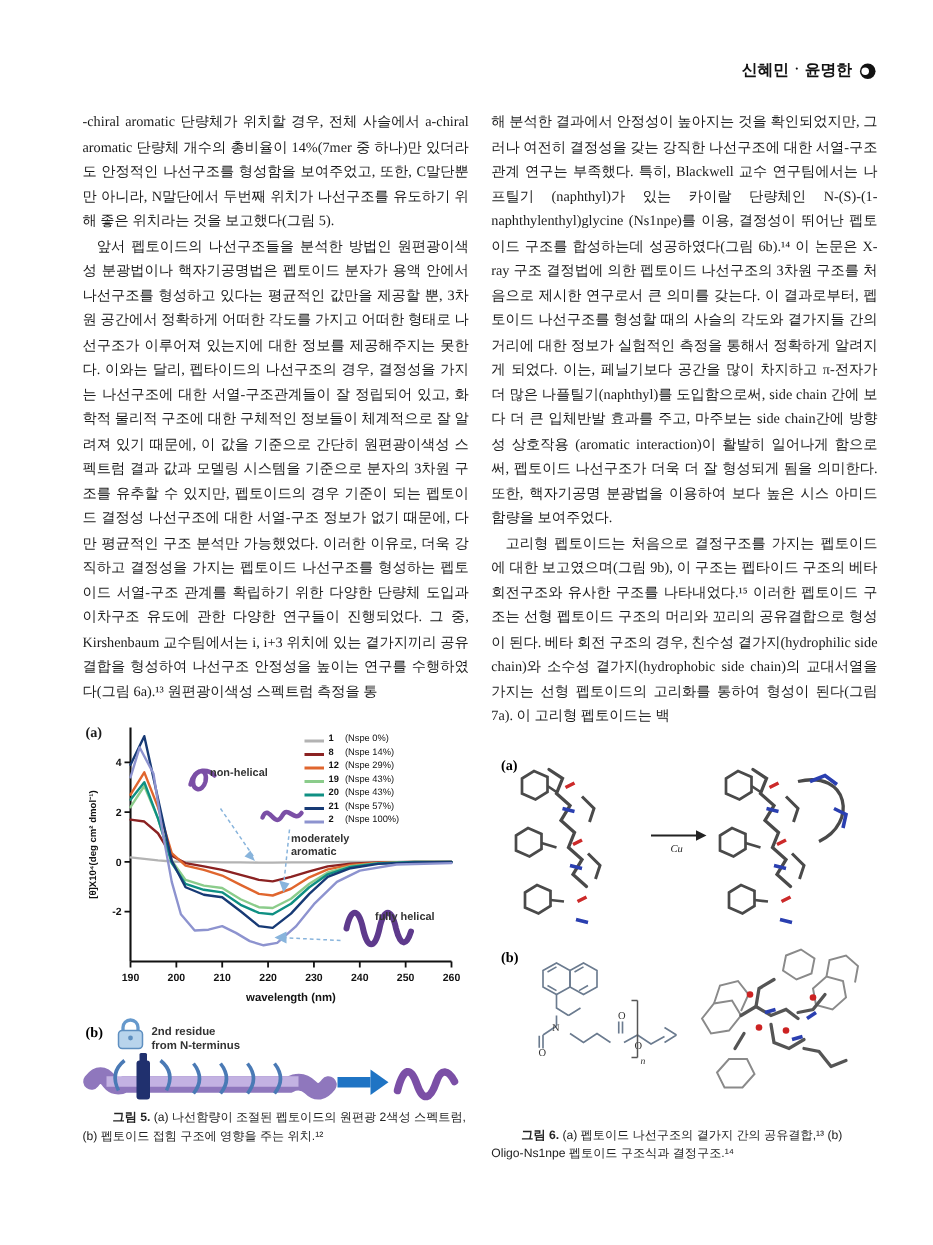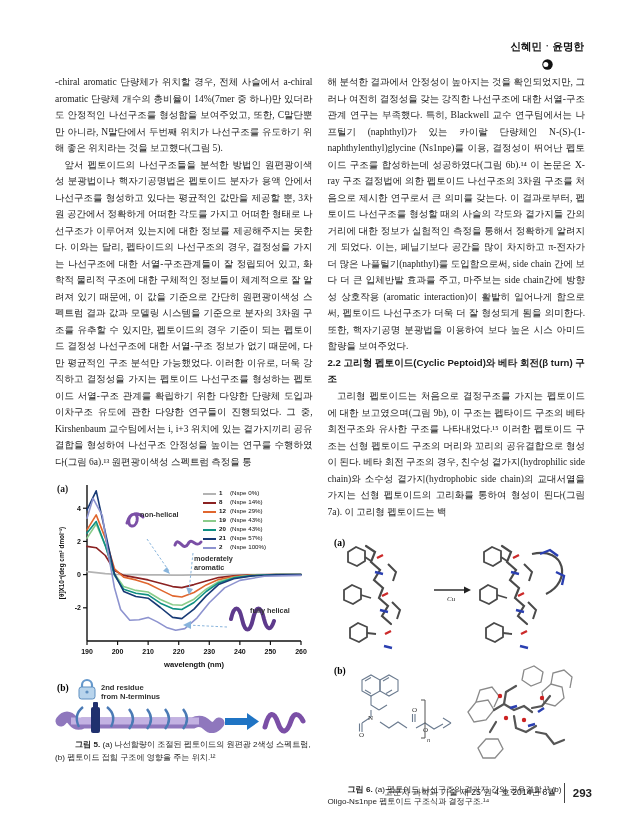--- a/index.html
+++ b/index.html
@@ -1,19 +1,19 @@
 <!DOCTYPE html>
 <html><head>
 <meta charset="utf-8">
 <style>
   html,body{margin:0;padding:0;background:#e8e8e8;}
   .page{position:relative;width:622px;height:830px;background:#ffffff;overflow:hidden;
         font-family:"Liberation Serif",serif;color:#1b1b1b;}
   .header{position:absolute;top:40px;right:38px;display:flex;align-items:center;gap:5px;
-          font-family:"Liberation Sans",sans-serif;font-weight:bold;font-size:10.5px;color:#111;flex-direction:column;}
+          font-family:"Liberation Sans",sans-serif;font-weight:bold;font-size:10.5px;color:#111;}
   .columns{position:absolute;top:74px;left:55px;width:530px;display:flex;gap:15px;justify-content:flex-end;}
   .col{width:258px;font-size:9.5px;line-height:1.74;text-align:justify;}
   .col p{margin:0;}
   .col p.indent{text-indent:1em;}
   .sec-head{font-family:"Liberation Sans",sans-serif;font-weight:bold;font-size:9.6px;
             margin:9px 0 4px 0;text-align:left;}
   .figure{margin-top:8px;position:relative;}
   .cap{font-family:"Liberation Sans",sans-serif;font-size:8.1px;line-height:1.5;
        text-align:left;margin-top:4px;color:#222;}
   .cap b{font-weight:bold;margin-left:20px;}
@@ -181,21 +181,20 @@
         </div>
 
         <p class="cap">
           <b>그림 5.</b><span> (a) 나선함량이 조절된 펩토이드의 원편광 2색성 스펙트럼, (b) 펩토이드 접힘 구조에 영향을 주는 위치.¹²</span>
         </p>
       </div>
     </div>
 
     <div class="col">
       <p>해 분석한 결과에서 안정성이 높아지는 것을 확인되었지만, 그러나 여전히 결정성을 갖는 강직한 나선구조에 대한 서열-구조 관계 연구는 부족했다. 특히, Blackwell 교수 연구팀에서는 나프틸기 (naphthyl)가 있는 카이랄 단량체인 N-(S)-(1-naphthylenthyl)glycine (Ns1npe)를 이용, 결정성이 뛰어난 펩토이드 구조를 합성하는데 성공하였다(그림 6b).¹⁴ 이 논문은 X-ray 구조 결정법에 의한 펩토이드 나선구조의 3차원 구조를 처음으로 제시한 연구로서 큰 의미를 갖는다. 이 결과로부터, 펩토이드 나선구조를 형성할 때의 사슬의 각도와 곁가지들 간의 거리에 대한 정보가 실험적인 측정을 통해서 정확하게 알려지게 되었다. 이는, 페닐기보다 공간을 많이 차지하고 π-전자가 더 많은 나플틸기(naphthyl)를 도입함으로써, side chain 간에 보다 더 큰 입체반발 효과를 주고, 마주보는 side chain간에 방향성 상호작용 (aromatic interaction)이 활발히 일어나게 함으로써, 펩토이드 나선구조가 더욱 더 잘 형성되게 됨을 의미한다. 또한, 핵자기공명 분광법을 이용하여 보다 높은 시스 아미드 함량을 보여주었다.</p>
-      <p class="sec-head">2.2 고리형 펩토이드(Cyclic Peptoid)와 베타 회전(β turn) 구조</p>
       <p class="indent">고리형 펩토이드는 처음으로 결정구조를 가지는 펩토이드에 대한 보고였으며(그림 9b), 이 구조는 펩타이드 구조의 베타 회전구조와 유사한 구조를 나타내었다.¹⁵ 이러한 펩토이드 구조는 선형 펩토이드 구조의 머리와 꼬리의 공유결합으로 형성이 된다. 베타 회전 구조의 경우, 친수성 곁가지(hydrophilic side chain)와 소수성 곁가지(hydrophobic side chain)의 교대서열을 가지는 선형 펩토이드의 고리화를 통하여 형성이 된다(그림 7a). 이 고리형 펩토이드는 백</p>
 
       <div class="figure" style="margin-top:12px;">
 
         <svg width="256" height="126" viewBox="0 0 256 126">
           <text x="6" y="14" font-family="Liberation Serif,serif" font-weight="bold" font-size="9.5">(a)</text>
           <defs>
             <g id="molCluster">
               <path d="M22,8 l9,6 l-4,10 l9,8 l-6,10 l9,8 l-4,10 l9,8 l-6,10 l9,8" fill="none" stroke="#4a4a4a" stroke-width="2.2" stroke-linecap="round"></path>
               <path d="M4,14 l8,-5 l9,4 l0,10 l-8,5 l-9,-4 z" fill="none" stroke="#4a4a4a" stroke-width="1.8"></path>
@@ -274,18 +273,13 @@
           </g>
         </svg>
 
         <p class="cap" style="margin-top:6px;">
           <b>그림 6.</b><span> (a) 펩토이드 나선구조의 곁가지 간의 공유결합,¹³ (b) Oligo-Ns1npe 펩토이드 구조식과 결정구조.¹⁴</span>
         </p>
       </div>
     </div>
   </div>
 
-  <div class="footer">
-    <span>고분자 과학과 기술   제 25 권 4 호 2014년 8월</span>
-    <span class="fdiv"></span>
-    <b>293</b>
-  </div>
 </div>
 
 </body></html>

